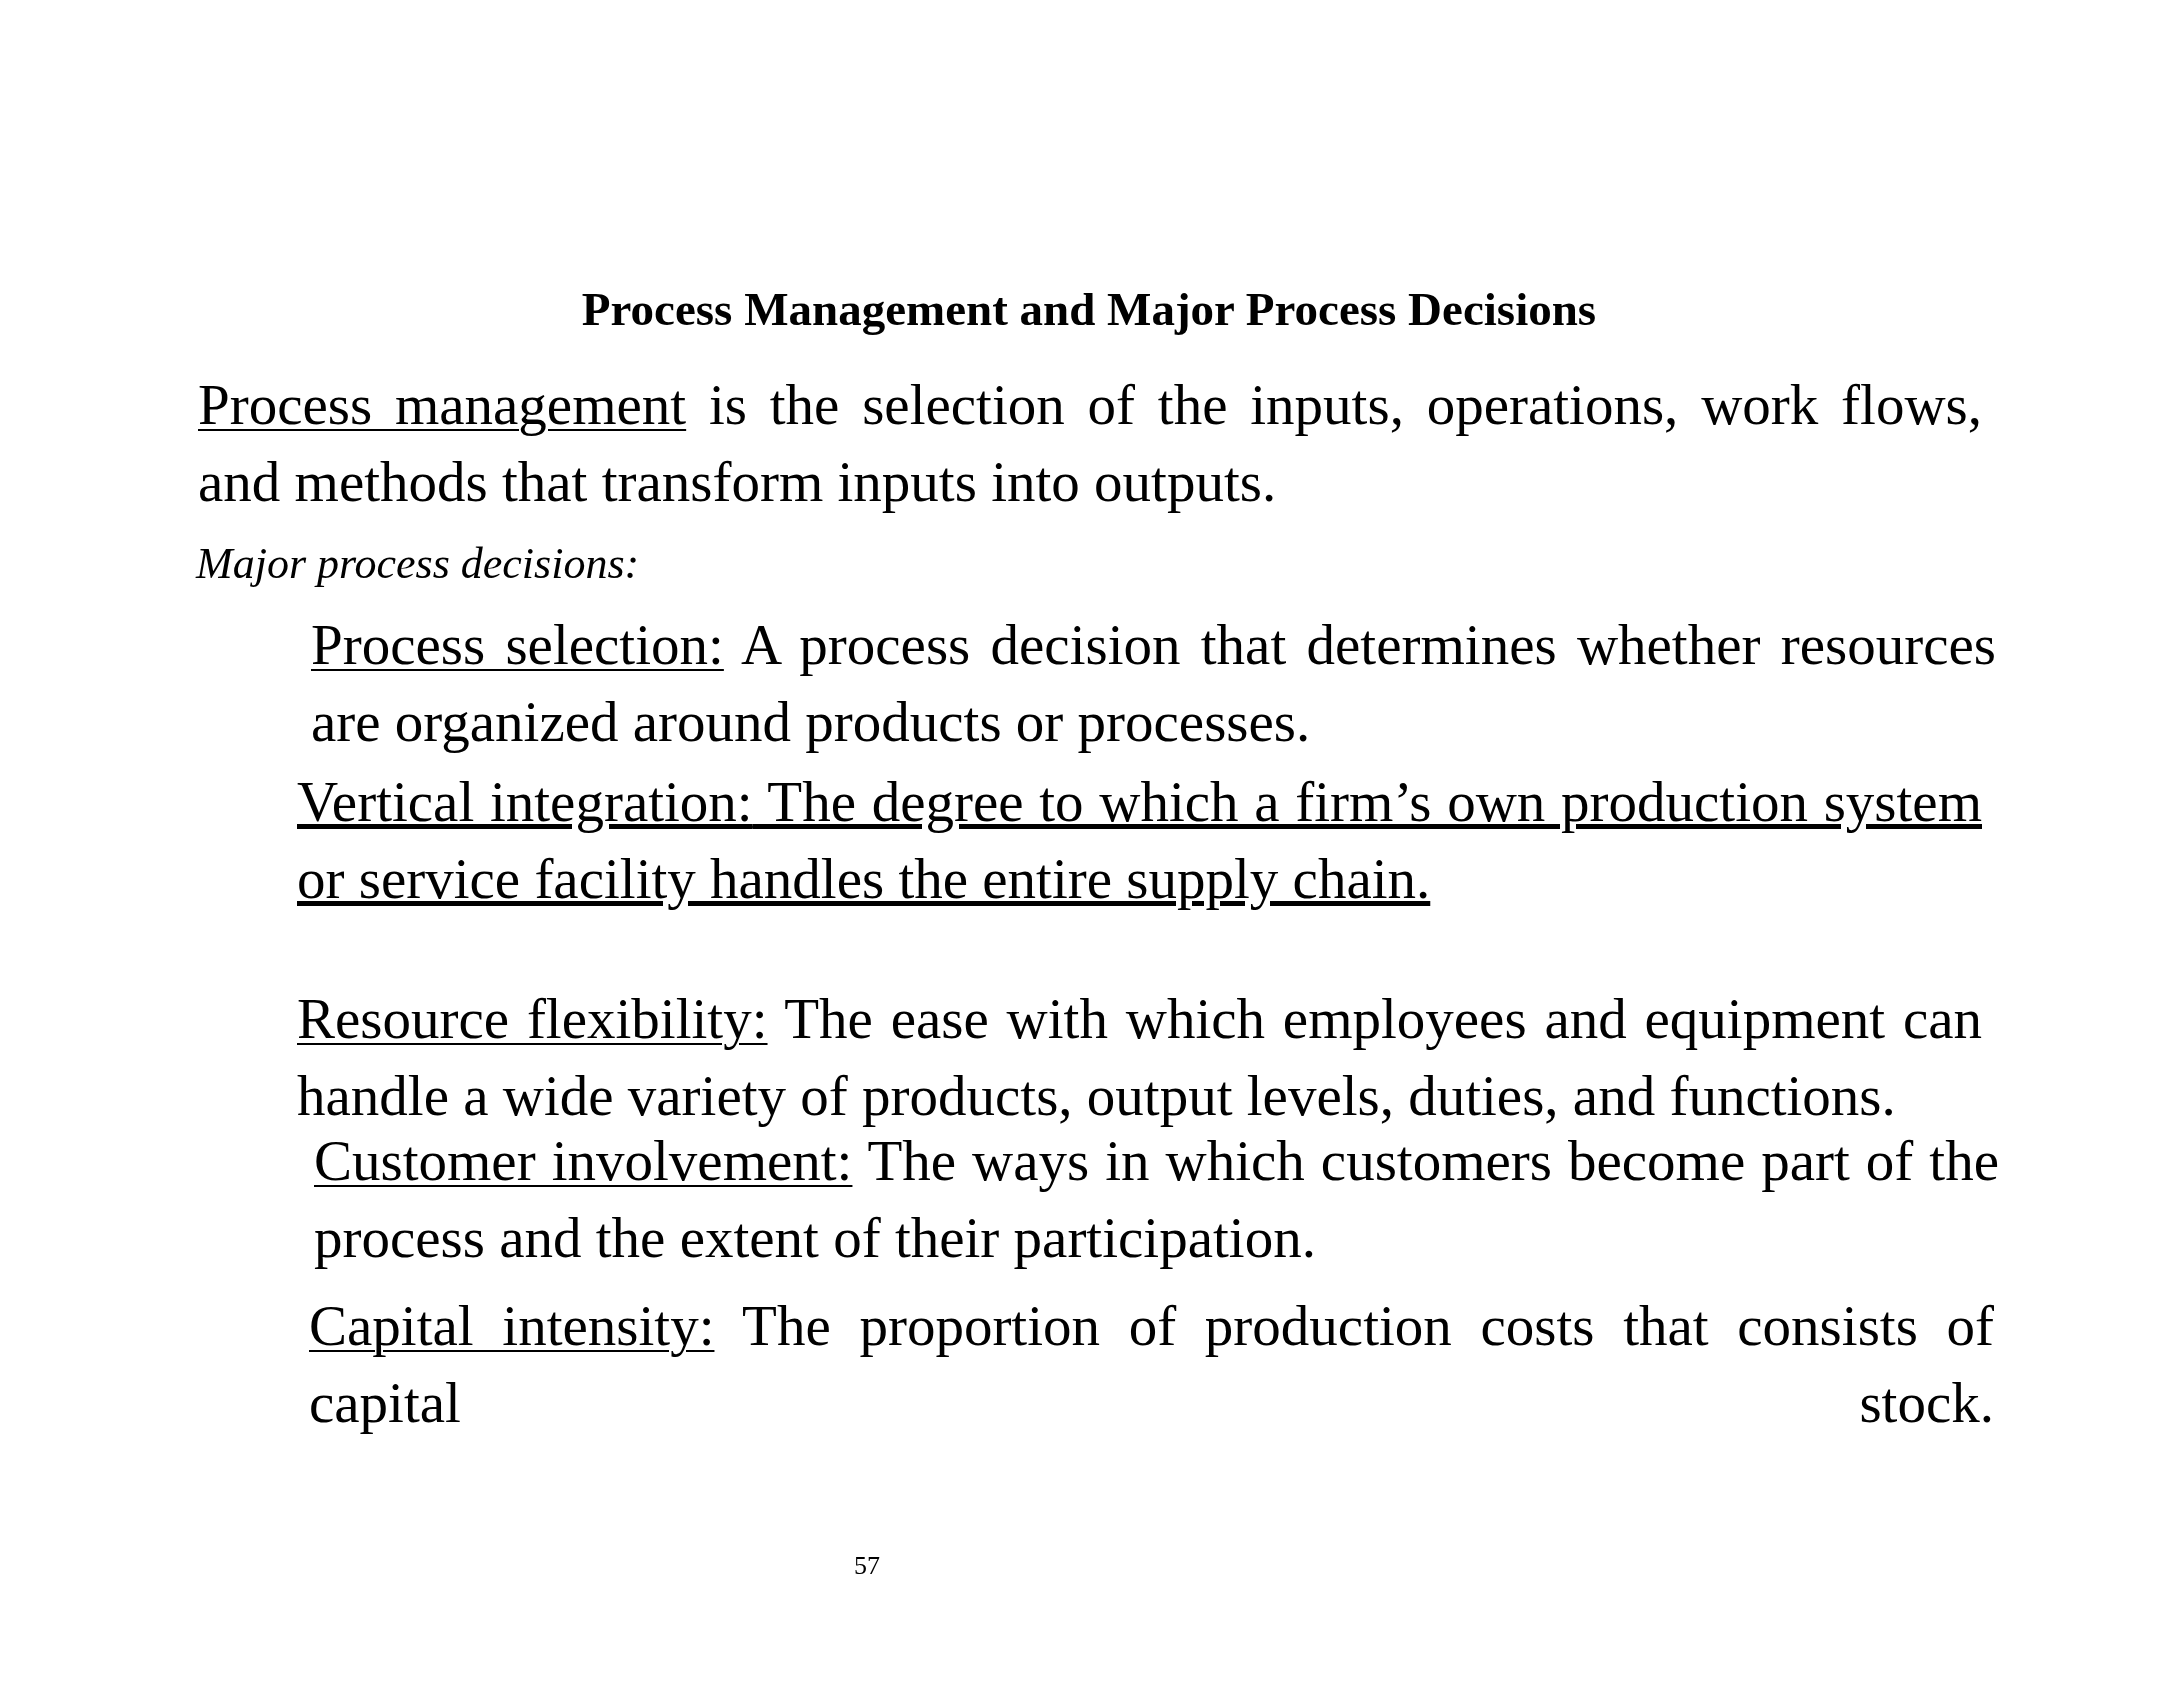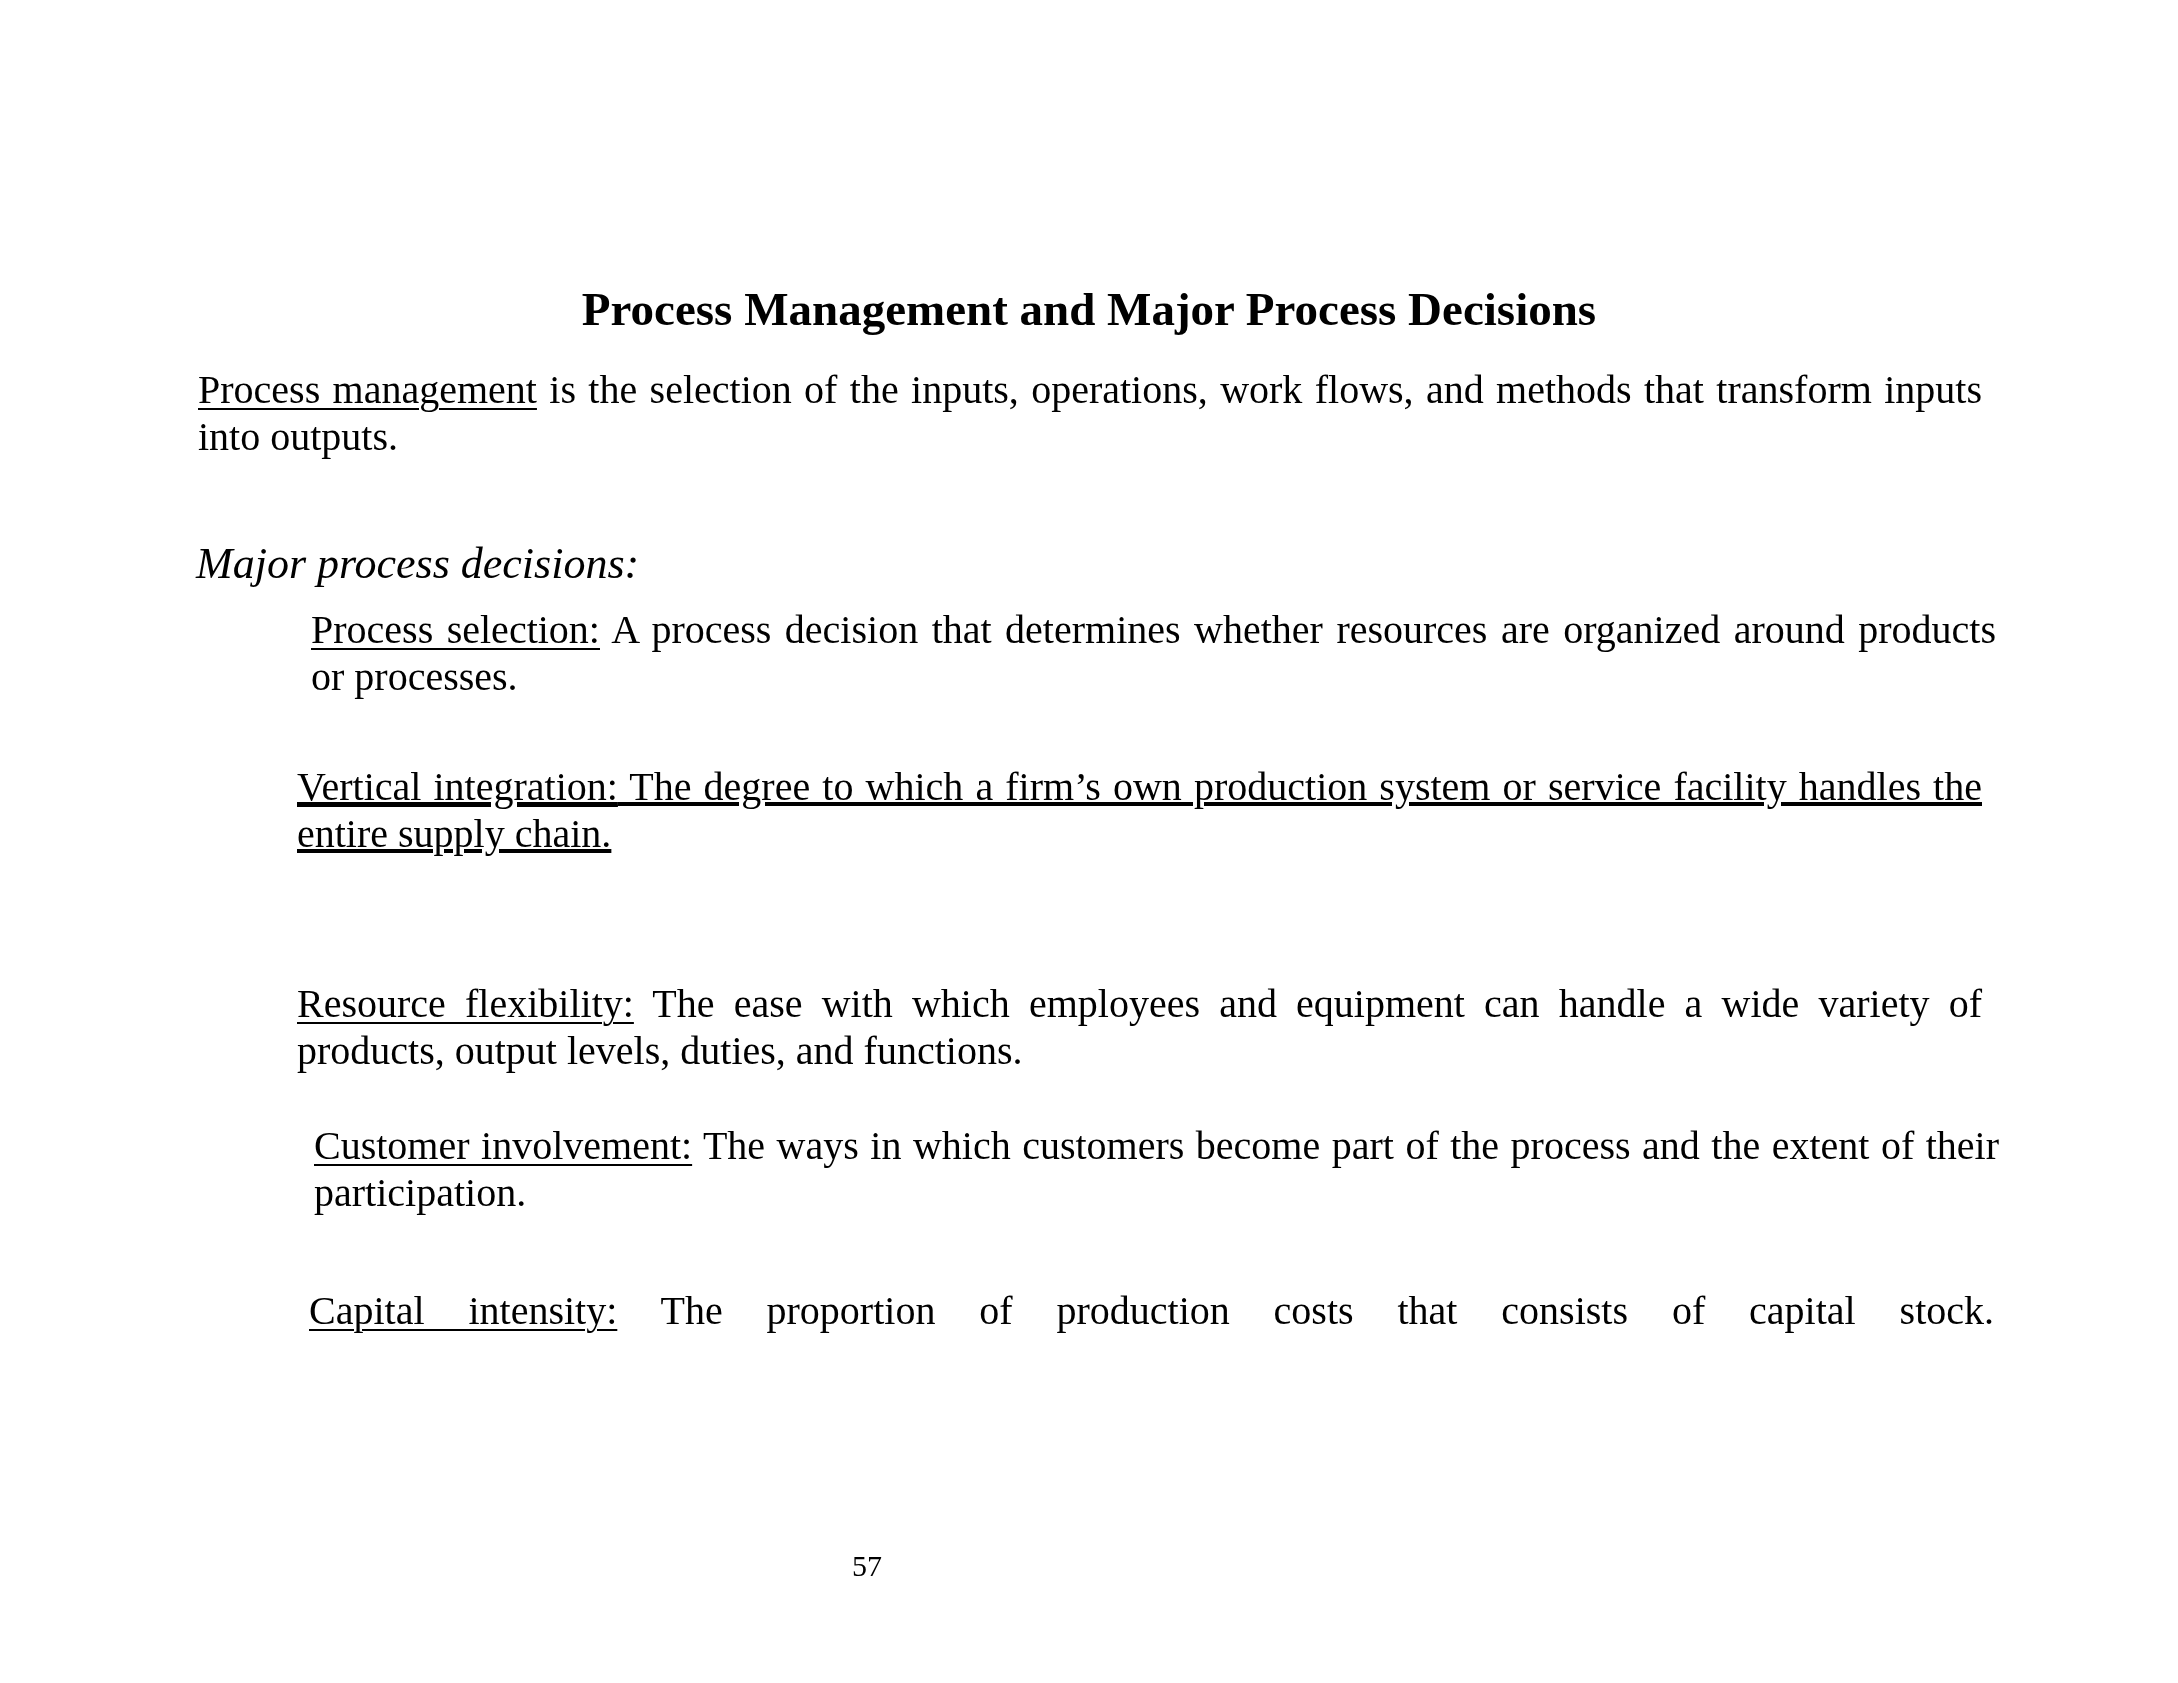--- a/index.html
+++ b/index.html
@@ -21,22 +21,22 @@
       width: 2178px;
       top: 249px;
       text-align: center;
       font-weight: bold;
       font-size: 47px;
       line-height: 59px;
       letter-spacing: 0px;
     }
     .para {
       position: absolute;
-      font-size: 40px;
-      line-height: 47px;
+      font-size: 57px;
+      line-height: 77px;
       text-align: justify;
     }
     .para.lead {
       left: 198px;
       width: 1784px;
       top: 366px;
     }
     .lead-heading {
       position: absolute;
       left: 196px;
@@ -62,21 +62,21 @@
     .item-5 { top: 1275px; }
     .para.just-last {
       text-align-last: justify;
     }
     .page-number {
       position: absolute;
       left: 0;
       width: 1734px;
       top: 1546px;
       text-align: center;
-      font-size: 30px;
+      font-size: 26px;
       line-height: 40px;
     }
   </style>
 </head>
 <body>
 
 <h1 class="page-title">Process Management and Major Process Decisions</h1>
 
 <p class="para lead" style="margin:0;"><span class="term">Process management</span><span> is the selection of the inputs, operations, work flows, and methods that transform inputs into outputs.</span></p>
 

